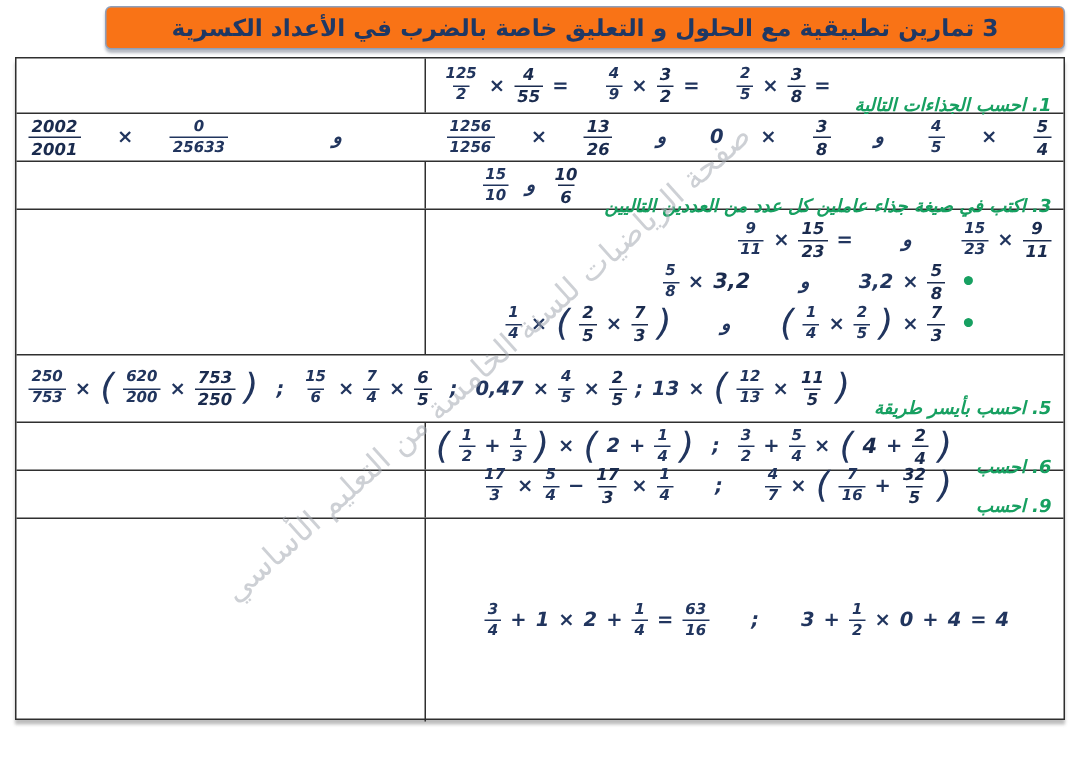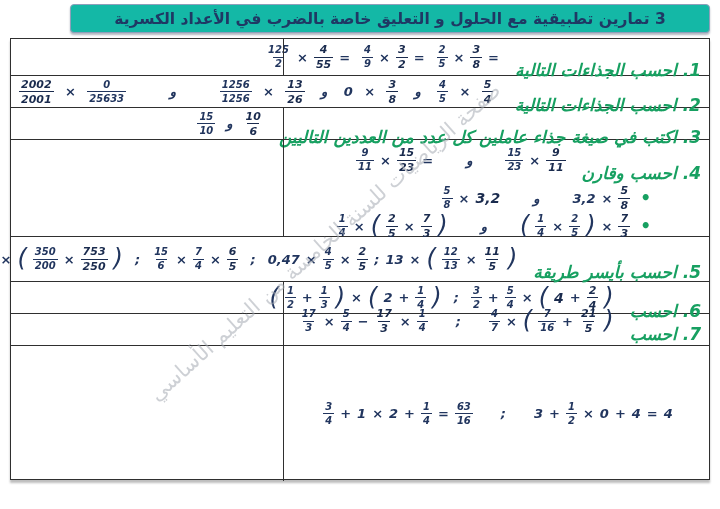--- a/index.html
+++ b/index.html
@@ -3,41 +3,41 @@
 <meta charset="utf-8">
 <style>
   html,body{margin:0;padding:0;}
   body{
     width:720px;height:509px;position:relative;overflow:hidden;
     background:#ffffff;
     font-family:"DejaVu Sans","Liberation Sans",sans-serif;
   }
   .titlebar{
     position:absolute;left:70px;top:4px;width:638px;height:27px;
-    background:#14b8a6;border:1.4px solid #8e9fba;border-radius:4px;
+    background:#f97316;border:1.4px solid #8e9fba;border-radius:4px;
     box-shadow:0 2px 2px rgba(90,100,120,.45);
     display:flex;align-items:center;justify-content:center;
     direction:rtl;color:#1f3864;font-weight:bold;font-size:15.5px;
   }
   .sheet{
     position:absolute;left:10px;top:38px;width:700px;height:442px;
     border:1.6px solid #2f2f2f;box-sizing:border-box;background:transparent;
     box-shadow:0 3px 2px rgba(110,110,110,.45);
     font-style:italic;
   }
   .row{position:relative;box-sizing:border-box;border-bottom:1.2px solid #2f2f2f;
     display:flex;flex-direction:column;justify-content:center;}
   .row:last-child{border-bottom:none;}
   .vline{position:absolute;top:0;bottom:0;left:272px;width:0;border-left:1.6px solid #2f2f2f;}
   .line{display:flex;direction:ltr;align-items:center;justify-content:flex-end;
     column-gap:6px;padding:1px 8px 1px 8px;color:#21355e;font-size:13px;}
   .line.center{justify-content:center;}
   .line.indent{padding-right:58px;}
   .row.divided .line{padding-left:284px;}
-  .qlabel{direction:rtl;color:#17a061;font-weight:bold;font-size:17px;
+  .qlabel{direction:rtl;color:#17a061;font-weight:bold;font-size:12px;
     margin-left:10px;white-space:nowrap;margin-top:26px;}
   .fr{display:inline-flex;flex-direction:column;align-items:center;line-height:1;
     font-size:10px;font-weight:600;color:#21355e;}
   .fr .n{padding:0 2px 1.5px;}
   .fr .d{border-top:1.3px solid currentColor;padding:1.5px 2px 0;}
   .fr.b{font-weight:800;font-size:11px;color:#1a2b4e;}
   .op{font-size:13px;font-weight:600;}
   .op.b{font-weight:800;font-size:14px;color:#1a2b4e;}
   .waw{direction:rtl;font-weight:bold;font-size:13px;margin:0 5px;}
   .paren{font-size:24px;font-weight:400;line-height:0;transform:translateY(-1px);}
@@ -129,21 +129,20 @@
         <span class="waw">و</span>
         <span class="fr">
           <span class="n">4</span>
           <span class="d">5</span>
         </span>
         <span class="op">×</span>
         <span class="fr b">
           <span class="n">5</span>
           <span class="d">4</span>
         </span>
-        <span class="qlabel">2. احسب الجذاءات التالية</span>
       </div>
     </div>
     <div class="row divided" style="height: 32px;">
       <div class="vline"></div>
       <div class="line" style="direction: ltr;">
         <span class="fr">
           <span class="n">15</span>
           <span class="d">10</span>
         </span>
         <span class="waw">و</span>
@@ -172,21 +171,20 @@
         <span class="gap"></span>
         <span class="fr">
           <span class="n">15</span>
           <span class="d">23</span>
         </span>
         <span class="op">×</span>
         <span class="fr b">
           <span class="n">9</span>
           <span class="d">11</span>
         </span>
-        <span class="qlabel">4. احسب وقارن</span>
       </div>
       <div class="line indent" style="direction: ltr;">
         <span class="fr">
           <span class="n">5</span>
           <span class="d">8</span>
         </span>
         <span class="op">×</span>
         <span class="op b">3,2</span>
         <span class="gap"></span>
         <span class="waw">و</span>
@@ -240,21 +238,21 @@
     </div>
     <div class="row" style="height: 45px;">
       <div class="line" style="direction: ltr;">
         <span class="fr">
           <span class="n">250</span>
           <span class="d">753</span>
         </span>
         <span class="op">×</span>
         <span class="paren">(</span>
         <span class="fr">
-          <span class="n">350</span>
+          <span class="n">620</span>
           <span class="d">200</span>
         </span>
         <span class="op">×</span>
         <span class="fr b">
           <span class="n">753</span>
           <span class="d">250</span>
         </span>
         <span class="paren">)</span>
         <span class="gap"></span>
         <span class="op">;</span>
@@ -381,25 +379,25 @@
           <span class="d">7</span>
         </span>
         <span class="op">×</span>
         <span class="paren">(</span>
         <span class="fr">
           <span class="n">7</span>
           <span class="d">16</span>
         </span>
         <span class="op">+</span>
         <span class="fr b">
-          <span class="n">21</span>
-          <span class="d">5</span>
-        </span>
-        <span class="paren">)</span>
-        <span class="qlabel">7. احسب</span>
+          <span class="n">32</span>
+          <span class="d">5</span>
+        </span>
+        <span class="paren">)</span>
+        <span class="qlabel">9. احسب</span>
       </div>
     </div>
     <div class="row divided" style="height: 135px;">
       <div class="vline"></div>
       <div class="line center" style="direction: ltr;">
         <span class="fr">
           <span class="n">3</span>
           <span class="d">4</span>
         </span>
         <span class="op">+</span>

